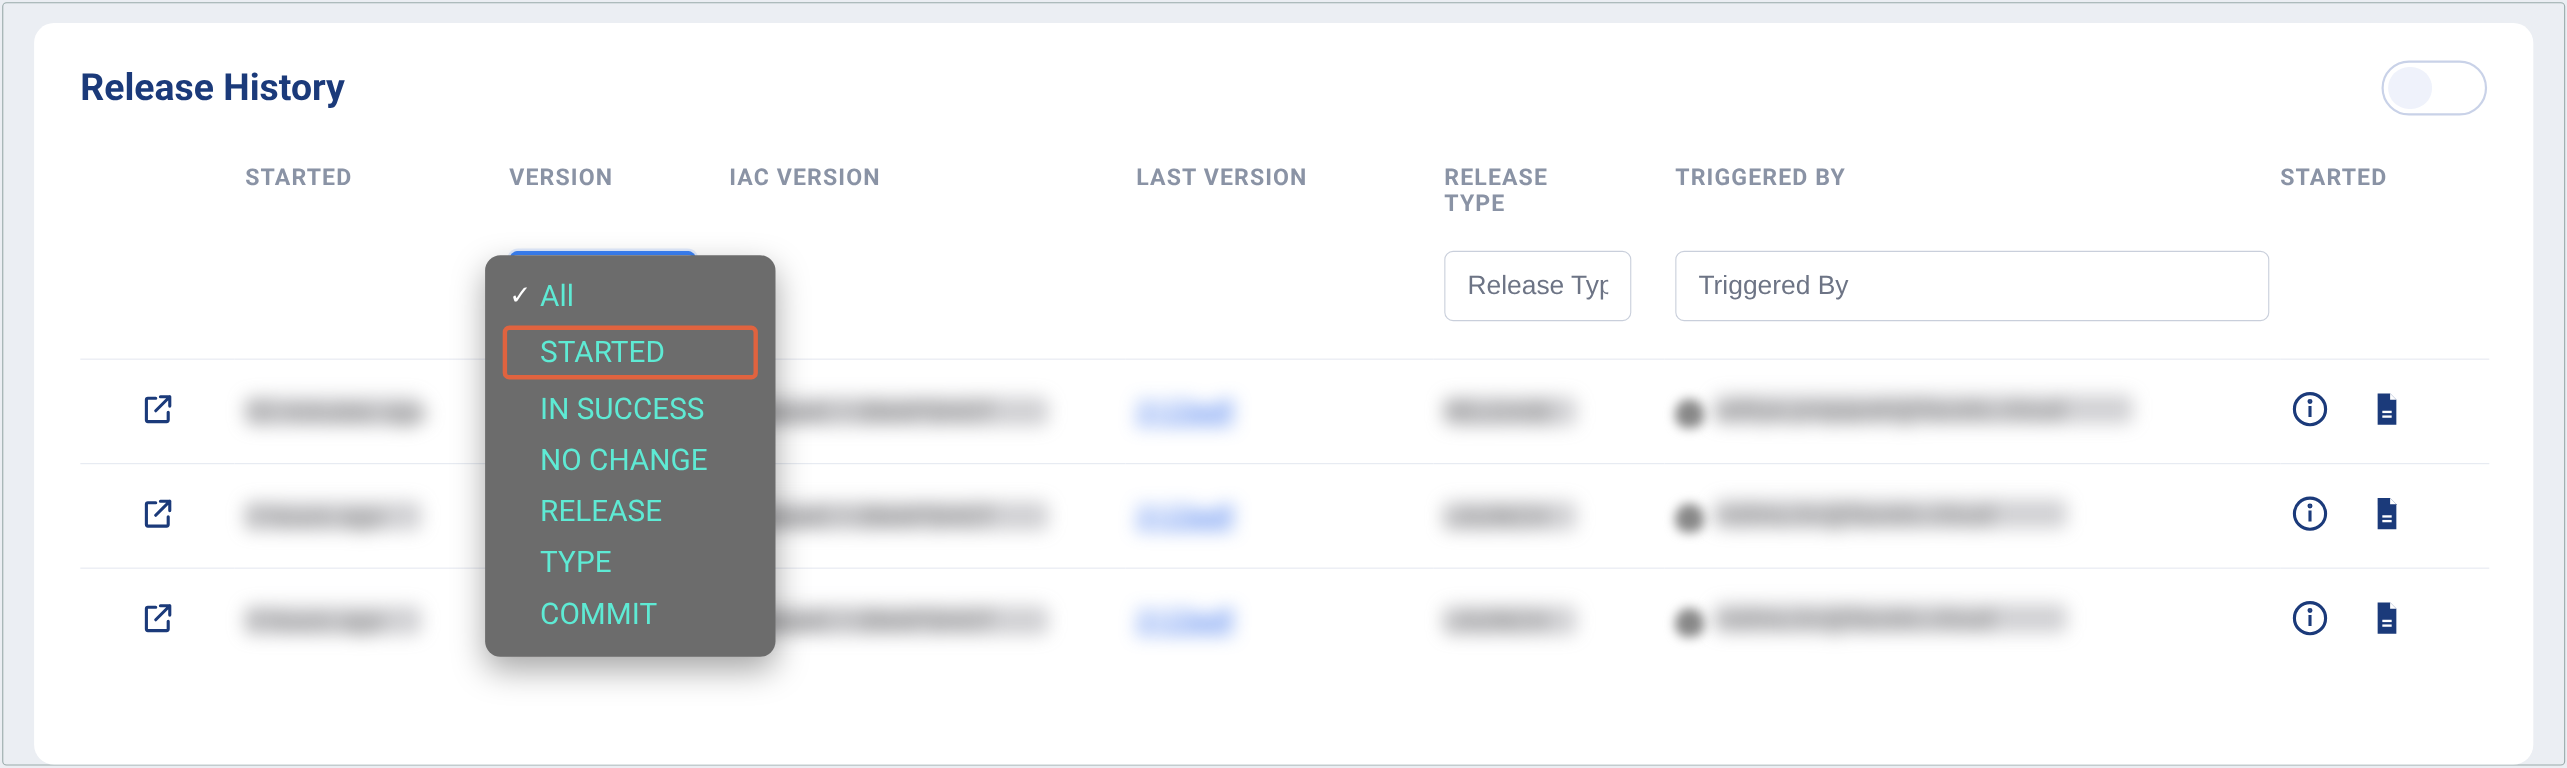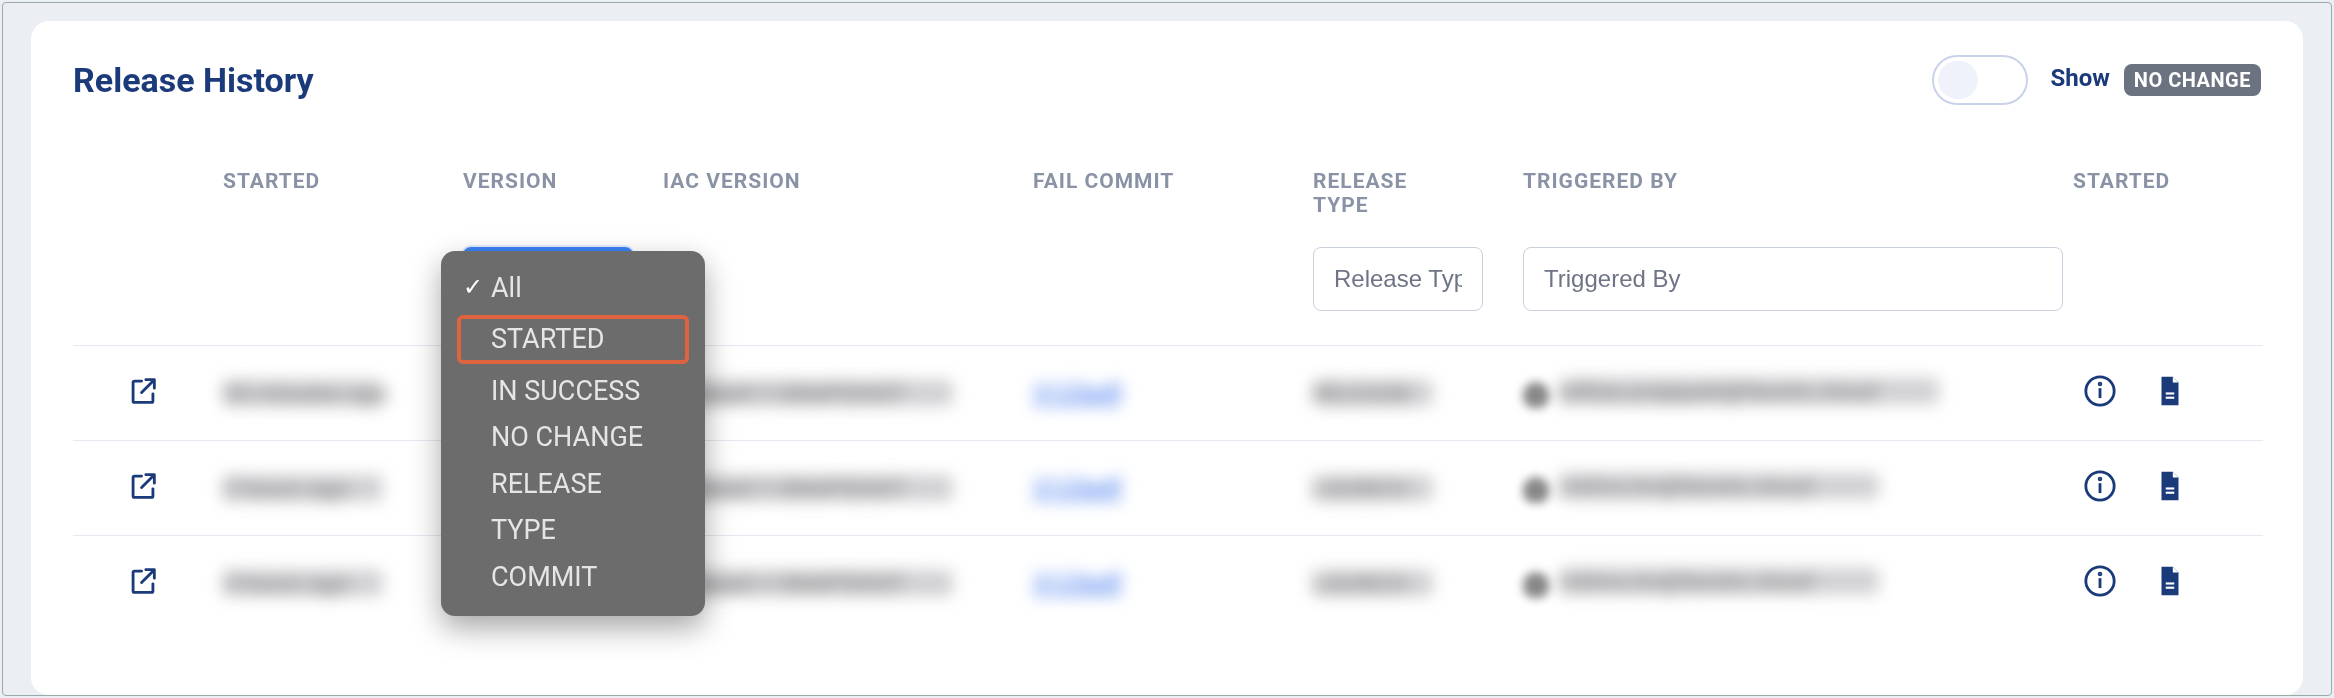--- a/index.html
+++ b/index.html
@@ -24,21 +24,21 @@
     width: 100%;
     height: 100%;
     padding: 34px 42px 0 42px;
     position: relative;
   }
   
   .panel-header {
     display: flex;
     justify-content: space-between;
     align-items: center;
-    margin-bottom: 64px;
+    margin-bottom: 45px;
   }
   .title {
     font-size: 34px;
     font-weight: 700;
     color: #1b3a7a;
   }
   .header-right {
     display: flex;
     align-items: center;
     gap: 22px;
@@ -137,21 +137,21 @@
     left: -12px;
     top: 4px;
     width: 264px;
     background: #6c6c6c;
     border-radius: 14px;
     box-shadow: 0 12px 30px rgba(0,0,0,0.35);
     padding: 14px 16px 16px 16px;
     z-index: 50;
   }
   .dropdown .item {
-    color: #e5e5e5;
+    color: #5eead4;
     font-size: 27px;
     font-weight: 400;
     padding: 5px 8px 5px 34px;
     position: relative;
     border-radius: 6px;
     line-height: 1.35;
   }
   .dropdown .item.selected::before {
     content: "✓";
     position: absolute;
@@ -205,24 +205,20 @@
 <body>
 
 <div class="outer">
   <div class="panel">
 
     <div class="panel-header">
       <div class="title">Release History</div>
       <div class="header-right">
         <div class="toggle">
           <div class="knob"></div>
-        </div>
-        <div class="show-label">
-          <span>Show</span>
-          <span class="badge">NO CHANGE</span>
         </div>
       </div>
     </div>
 
     <table class="tbl">
       <colgroup>
         <col class="c-open">
           <col class="c-started">
           <col class="c-status">
           <col class="c-iac">
@@ -230,21 +226,21 @@
           <col class="c-rtype">
           <col class="c-trig">
           <col class="c-actions">
       </colgroup>
       <thead>
         <tr>
           <th></th>
           <th>STARTED</th>
           <th>VERSION</th>
           <th>IAC VERSION</th>
-          <th>FAIL COMMIT</th>
+          <th>LAST VERSION</th>
           <th>
             <span>RELEASE</span><br>
             <span>TYPE</span>
           </th>
           <th>TRIGGERED BY</th>
           <th class="actions-th">STARTED</th>
         </tr>
       </thead>
       <tbody>
 

